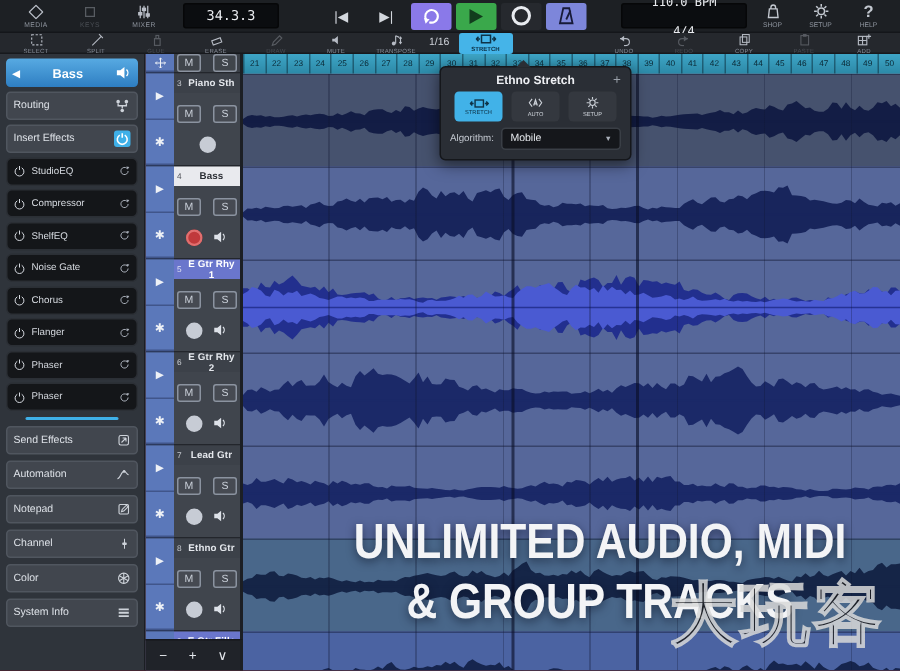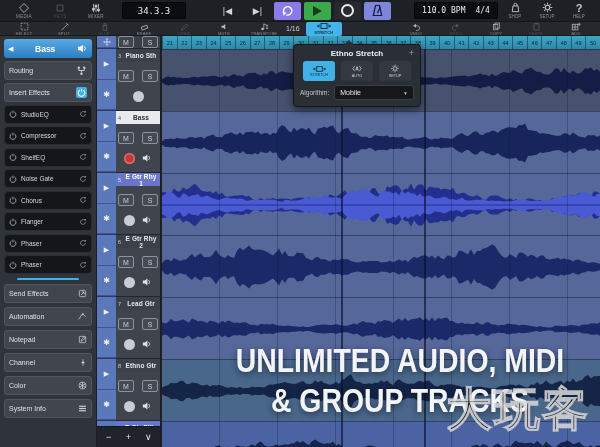--- a/index.html
+++ b/index.html
@@ -16,21 +16,21 @@
   .pos-disp{width:62px;height:15px;font-size:9px;margin-left:8px;}
   .transport{display:flex;align-items:center;gap:3px;margin-left:28px;}
   .tbtn{width:27px;height:18px;border-radius:2px;display:flex;align-items:center;justify-content:center;
         color:#d3d7dd;font-size:9px;background:transparent;}
   .tbtn.cycle{background:#8a79e9;}
   .tbtn.play{background:#3aa84b;}
   .tbtn.rec{background:#26292e;}
   .tbtn.metro{background:#7d86da;}
   .play-tri{width:0;height:0;border-top:5px solid transparent;border-bottom:5px solid transparent;border-left:9px solid #123d1d;}
   .rec-ring{width:9px;height:9px;border:2px solid #e8ebf0;border-radius:50%;}
-  .bpm-disp{width:82px;height:15px;font-size:8px;gap:10px;margin-left:auto;}
+  .bpm-disp{width:82px;height:15px;font-size:8px;gap:10px;margin-left:auto;flex-direction:column;}
   .ric{width:30px;height:20px;display:flex;flex-direction:column;align-items:center;justify-content:center;color:#c3c8d0;margin-left:2px;}
   .ric .lbl{font-size:4.5px;color:#8d939d;margin-top:1px;}
   .help-q{font-size:11px;font-weight:bold;color:#c3c8d0;line-height:10px;}
   
   .tb2{position:absolute;left:0;top:22px;width:600px;height:14px;background:#25282d;display:flex;
        align-items:center;padding:0 4px;box-sizing:border-box;border-bottom:1px solid #17191d;}
   .tool{width:40px;height:14px;display:flex;flex-direction:column;align-items:center;justify-content:center;color:#b6bbc4;}
   .tool .lbl{font-size:4px;color:#878d98;letter-spacing:.2px;}
   .tool.dim{opacity:.35;}
   .quant{font-size:7px;color:#cdd1d8;margin:0 6px 0 2px;}

